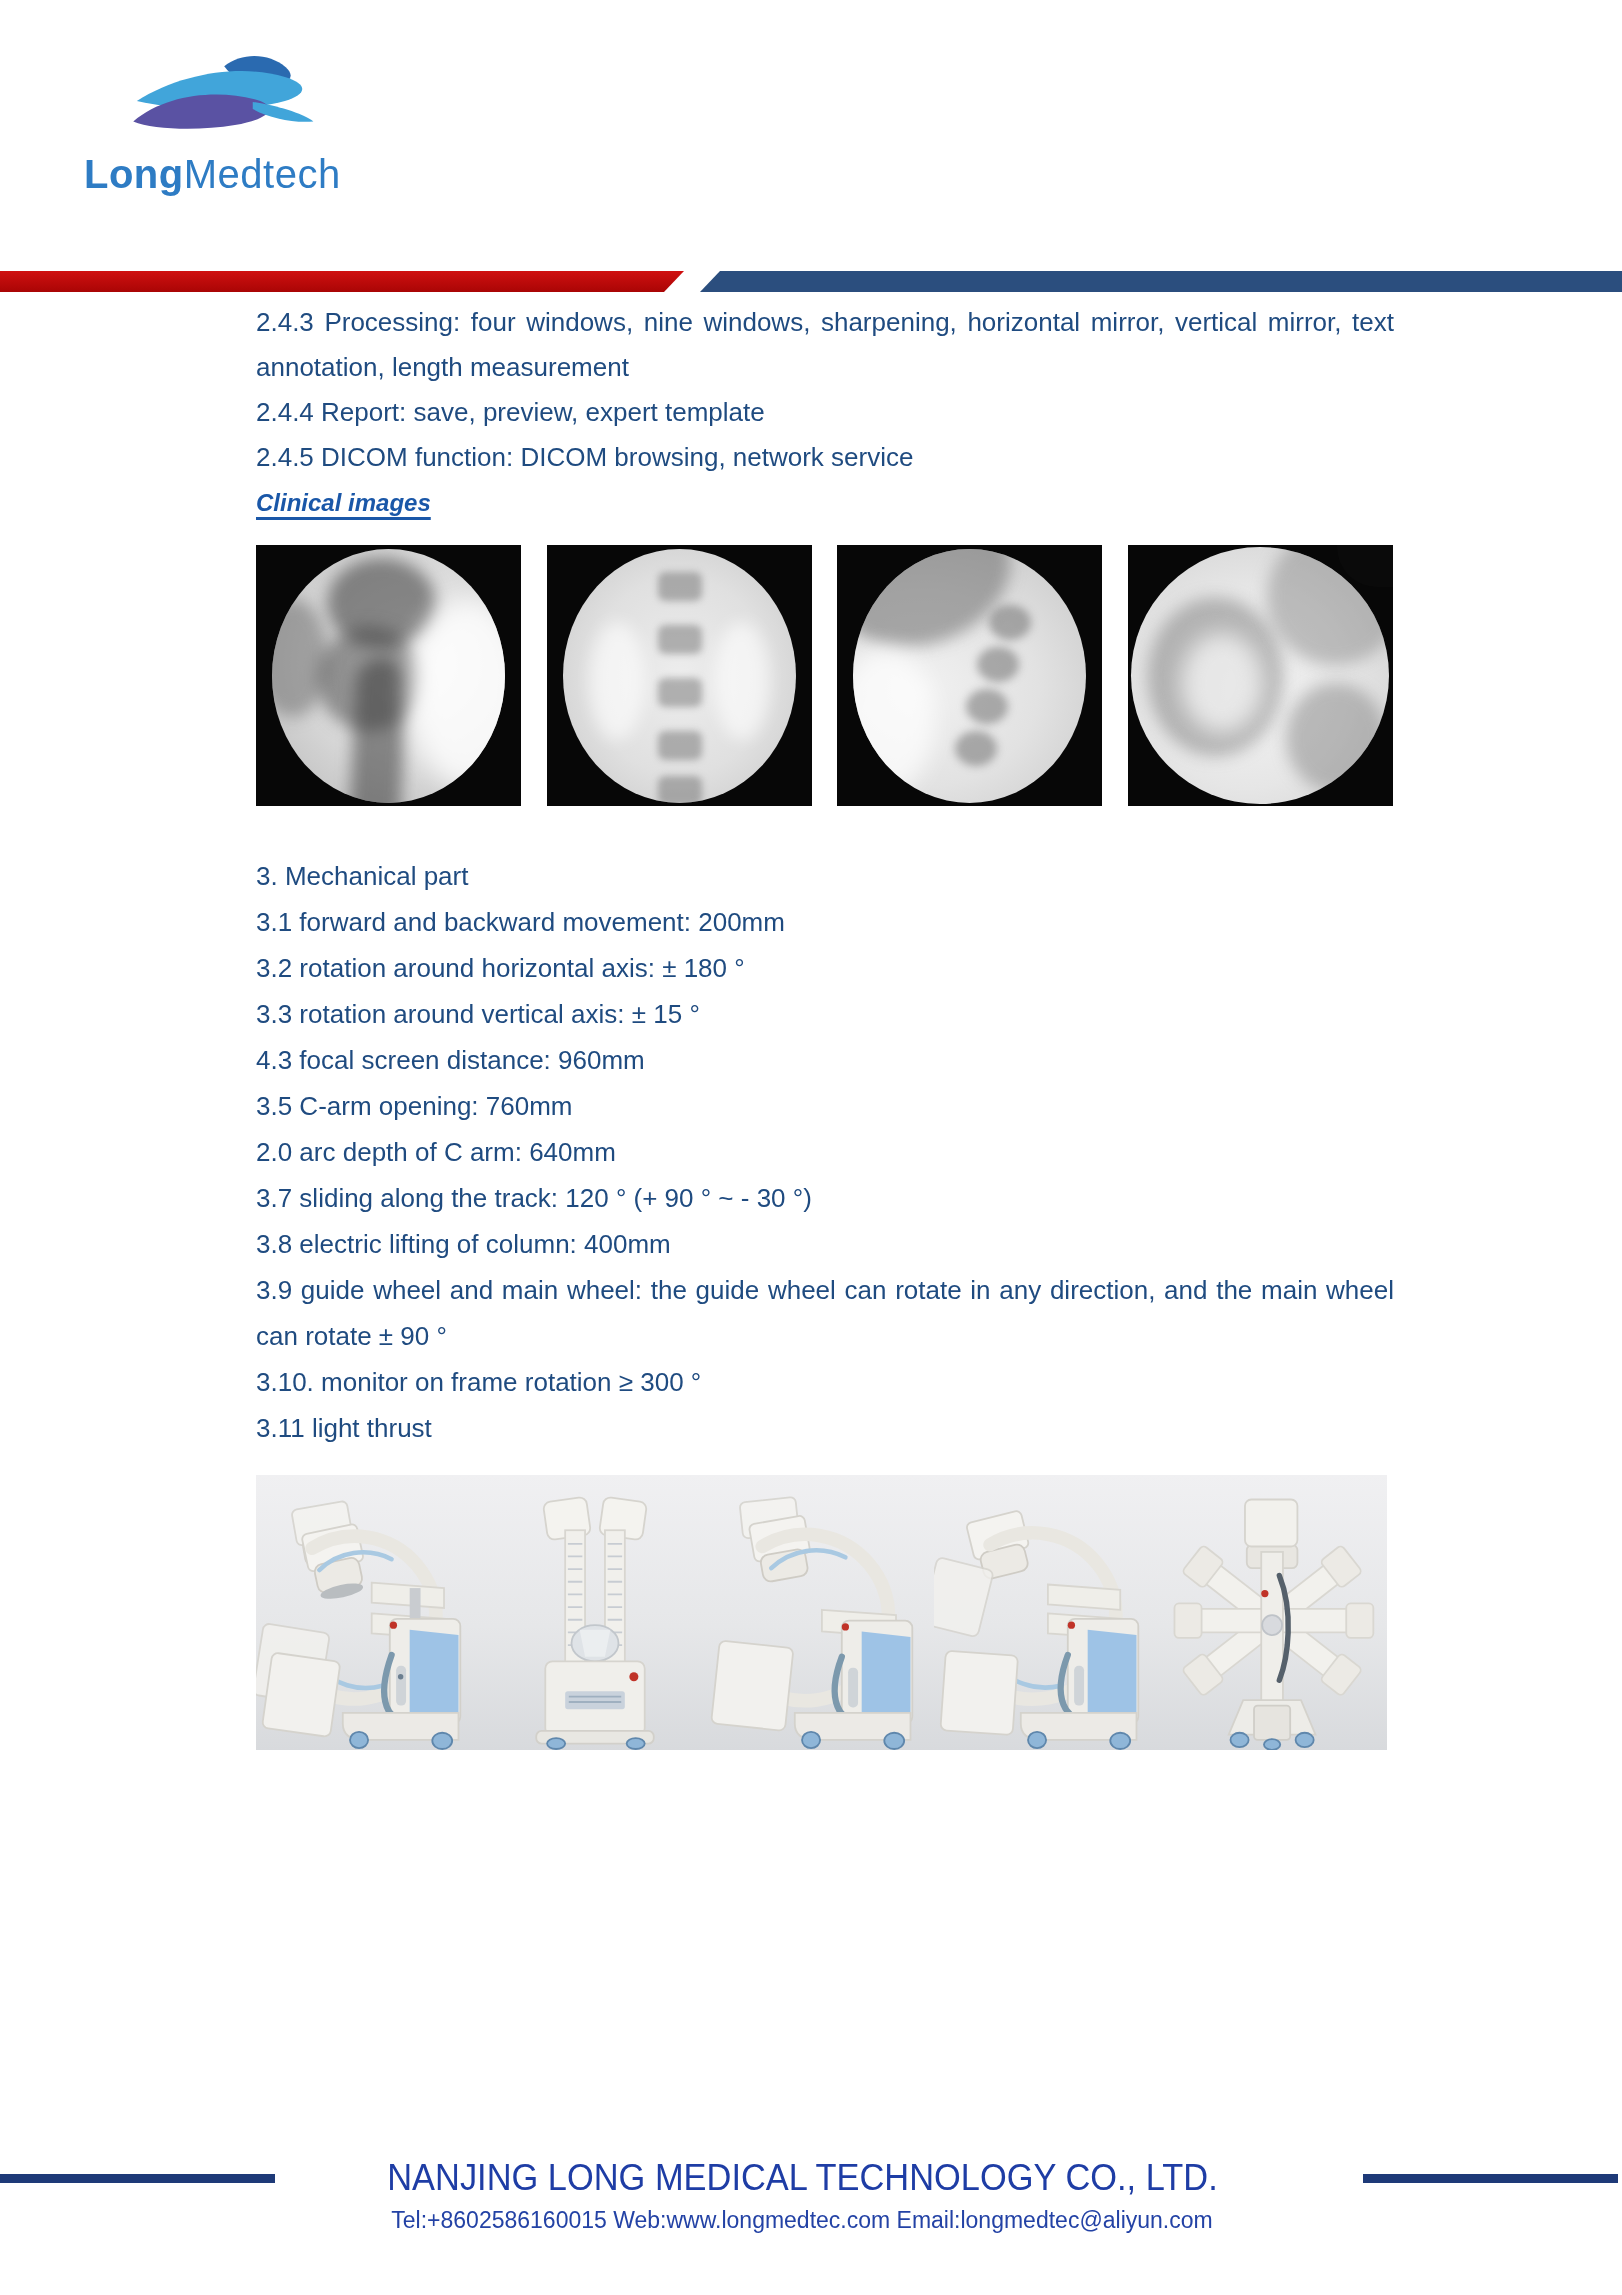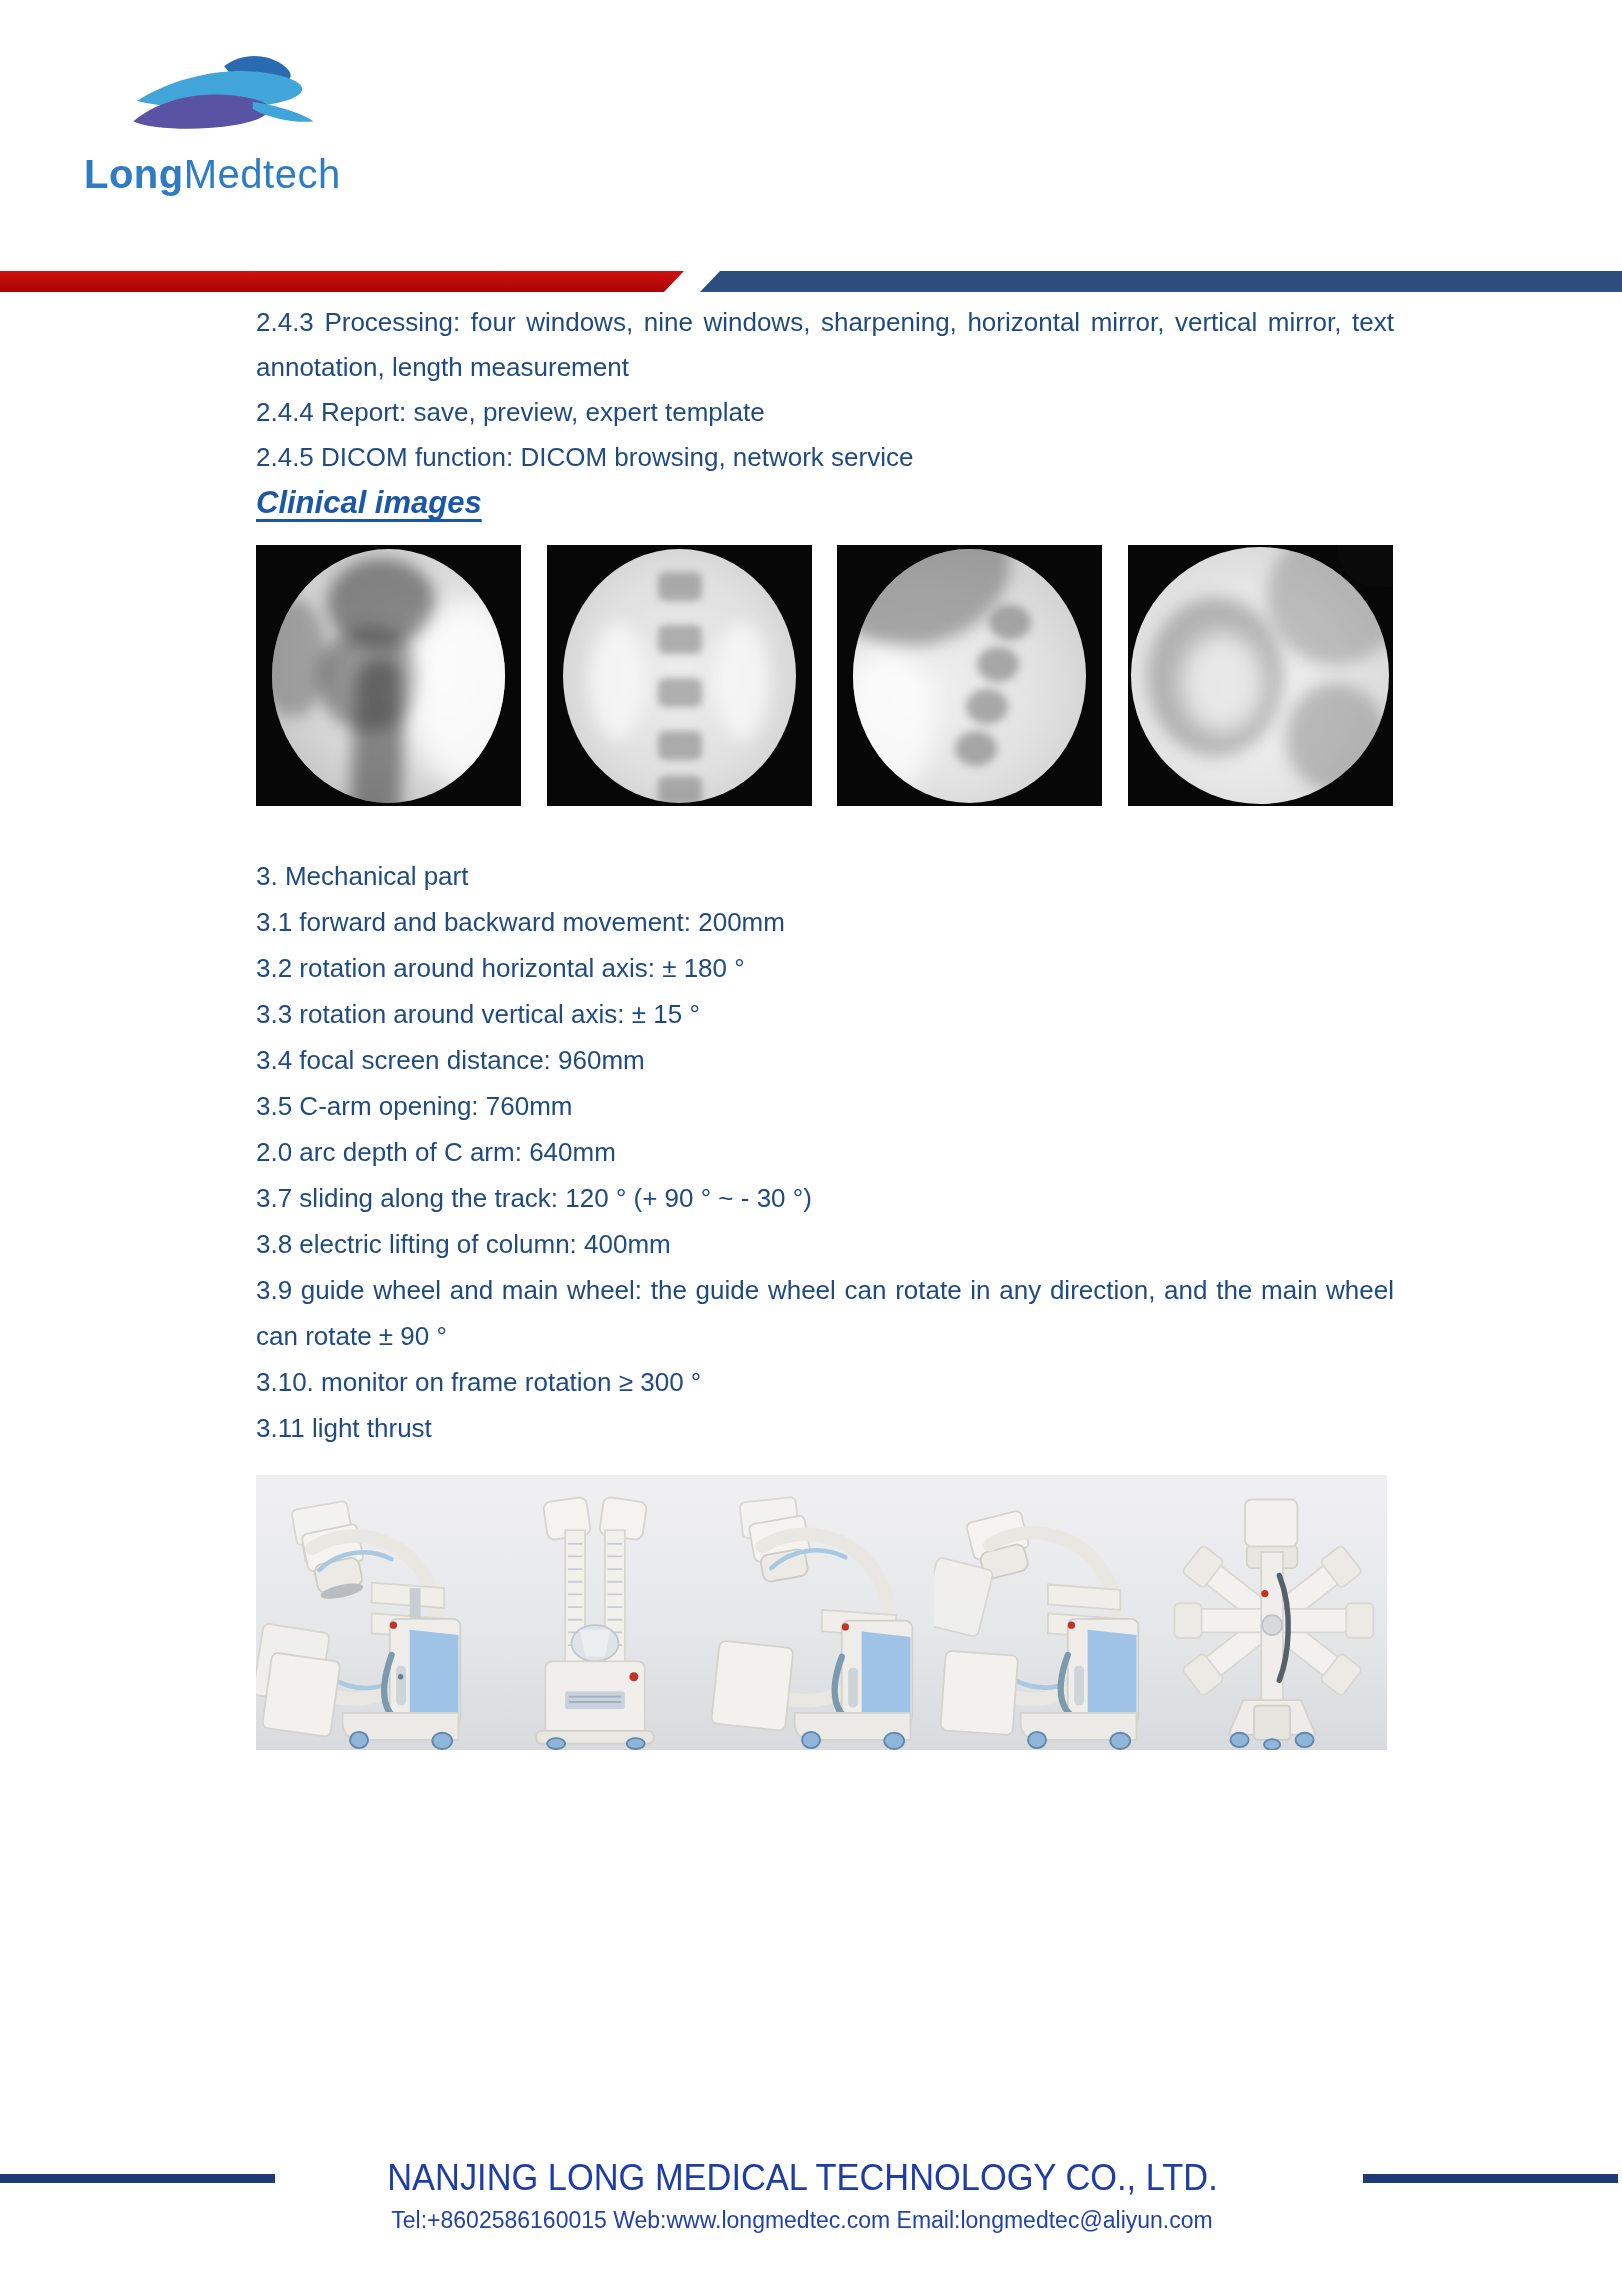--- a/index.html
+++ b/index.html
@@ -19,21 +19,21 @@
       background:linear-gradient(180deg,#d01010,#a90505);
       clip-path:polygon(0 0,100% 0,calc(100% - 20px) 100%,0 100%);}
   .divider .blue{position:absolute;left:700px;top:0;right:0;height:100%;
       background:#2b4e7e;
       clip-path:polygon(20px 0,100% 0,100% 100%,0 100%);}
 
   
   .content{position:absolute;left:256px;top:300px;width:1138px;
            color:#1f4b80;font-size:26px;line-height:45px;}
   .jus{text-align:justify;}
-  .clinical{font-size:31px;font-weight:700;font-style:italic;color:#1a57a8;
+  .clinical{font-size:24px;font-weight:700;font-style:italic;color:#1a57a8;
             line-height:45px;}
   .clinical span{text-decoration:underline;text-decoration-thickness:2.7px;text-underline-offset:6.4px;}
 
   
   .xray-row{display:flex;gap:25.5px;margin-top:20px;}
   .xray{position:relative;width:265px;height:261px;background:#070707;overflow:hidden;flex:0 0 auto;}
   .scope{position:absolute;border-radius:50%;overflow:hidden;}
   .blob{position:absolute;border-radius:50%;filter:blur(8.2px);display:block;}
 
   .s1{top:3.6px;left:16.4px;width:233px;height:254px;
@@ -161,21 +161,21 @@
         </div>
         <div class="t4corner"></div>
       </div>
     </div>
 
     <div class="mech">
       <div>3. Mechanical part</div>
       <div>3.1 forward and backward movement: 200mm</div>
       <div>3.2 rotation around horizontal axis: ± 180 °</div>
       <div>3.3 rotation around vertical axis: ± 15 °</div>
-      <div>3.4 focal screen distance: 960mm</div>
+      <div>4.3 focal screen distance: 960mm</div>
       <div>3.5 C-arm opening: 760mm</div>
       <div>2.0 arc depth of C arm: 640mm</div>
       <div>3.7 sliding along the track: 120 ° (+ 90 °  ~  - 30 °)</div>
       <div>3.8 electric lifting of column: 400mm</div>
       <div>3.9 guide wheel and main wheel: the guide wheel can rotate in any direction, and the main wheel can rotate ± 90 °</div>
       <div>3.10. monitor on frame rotation  ≥  300 °</div>
       <div>3.11 light thrust</div>
     </div>
 
     <div class="strip">

